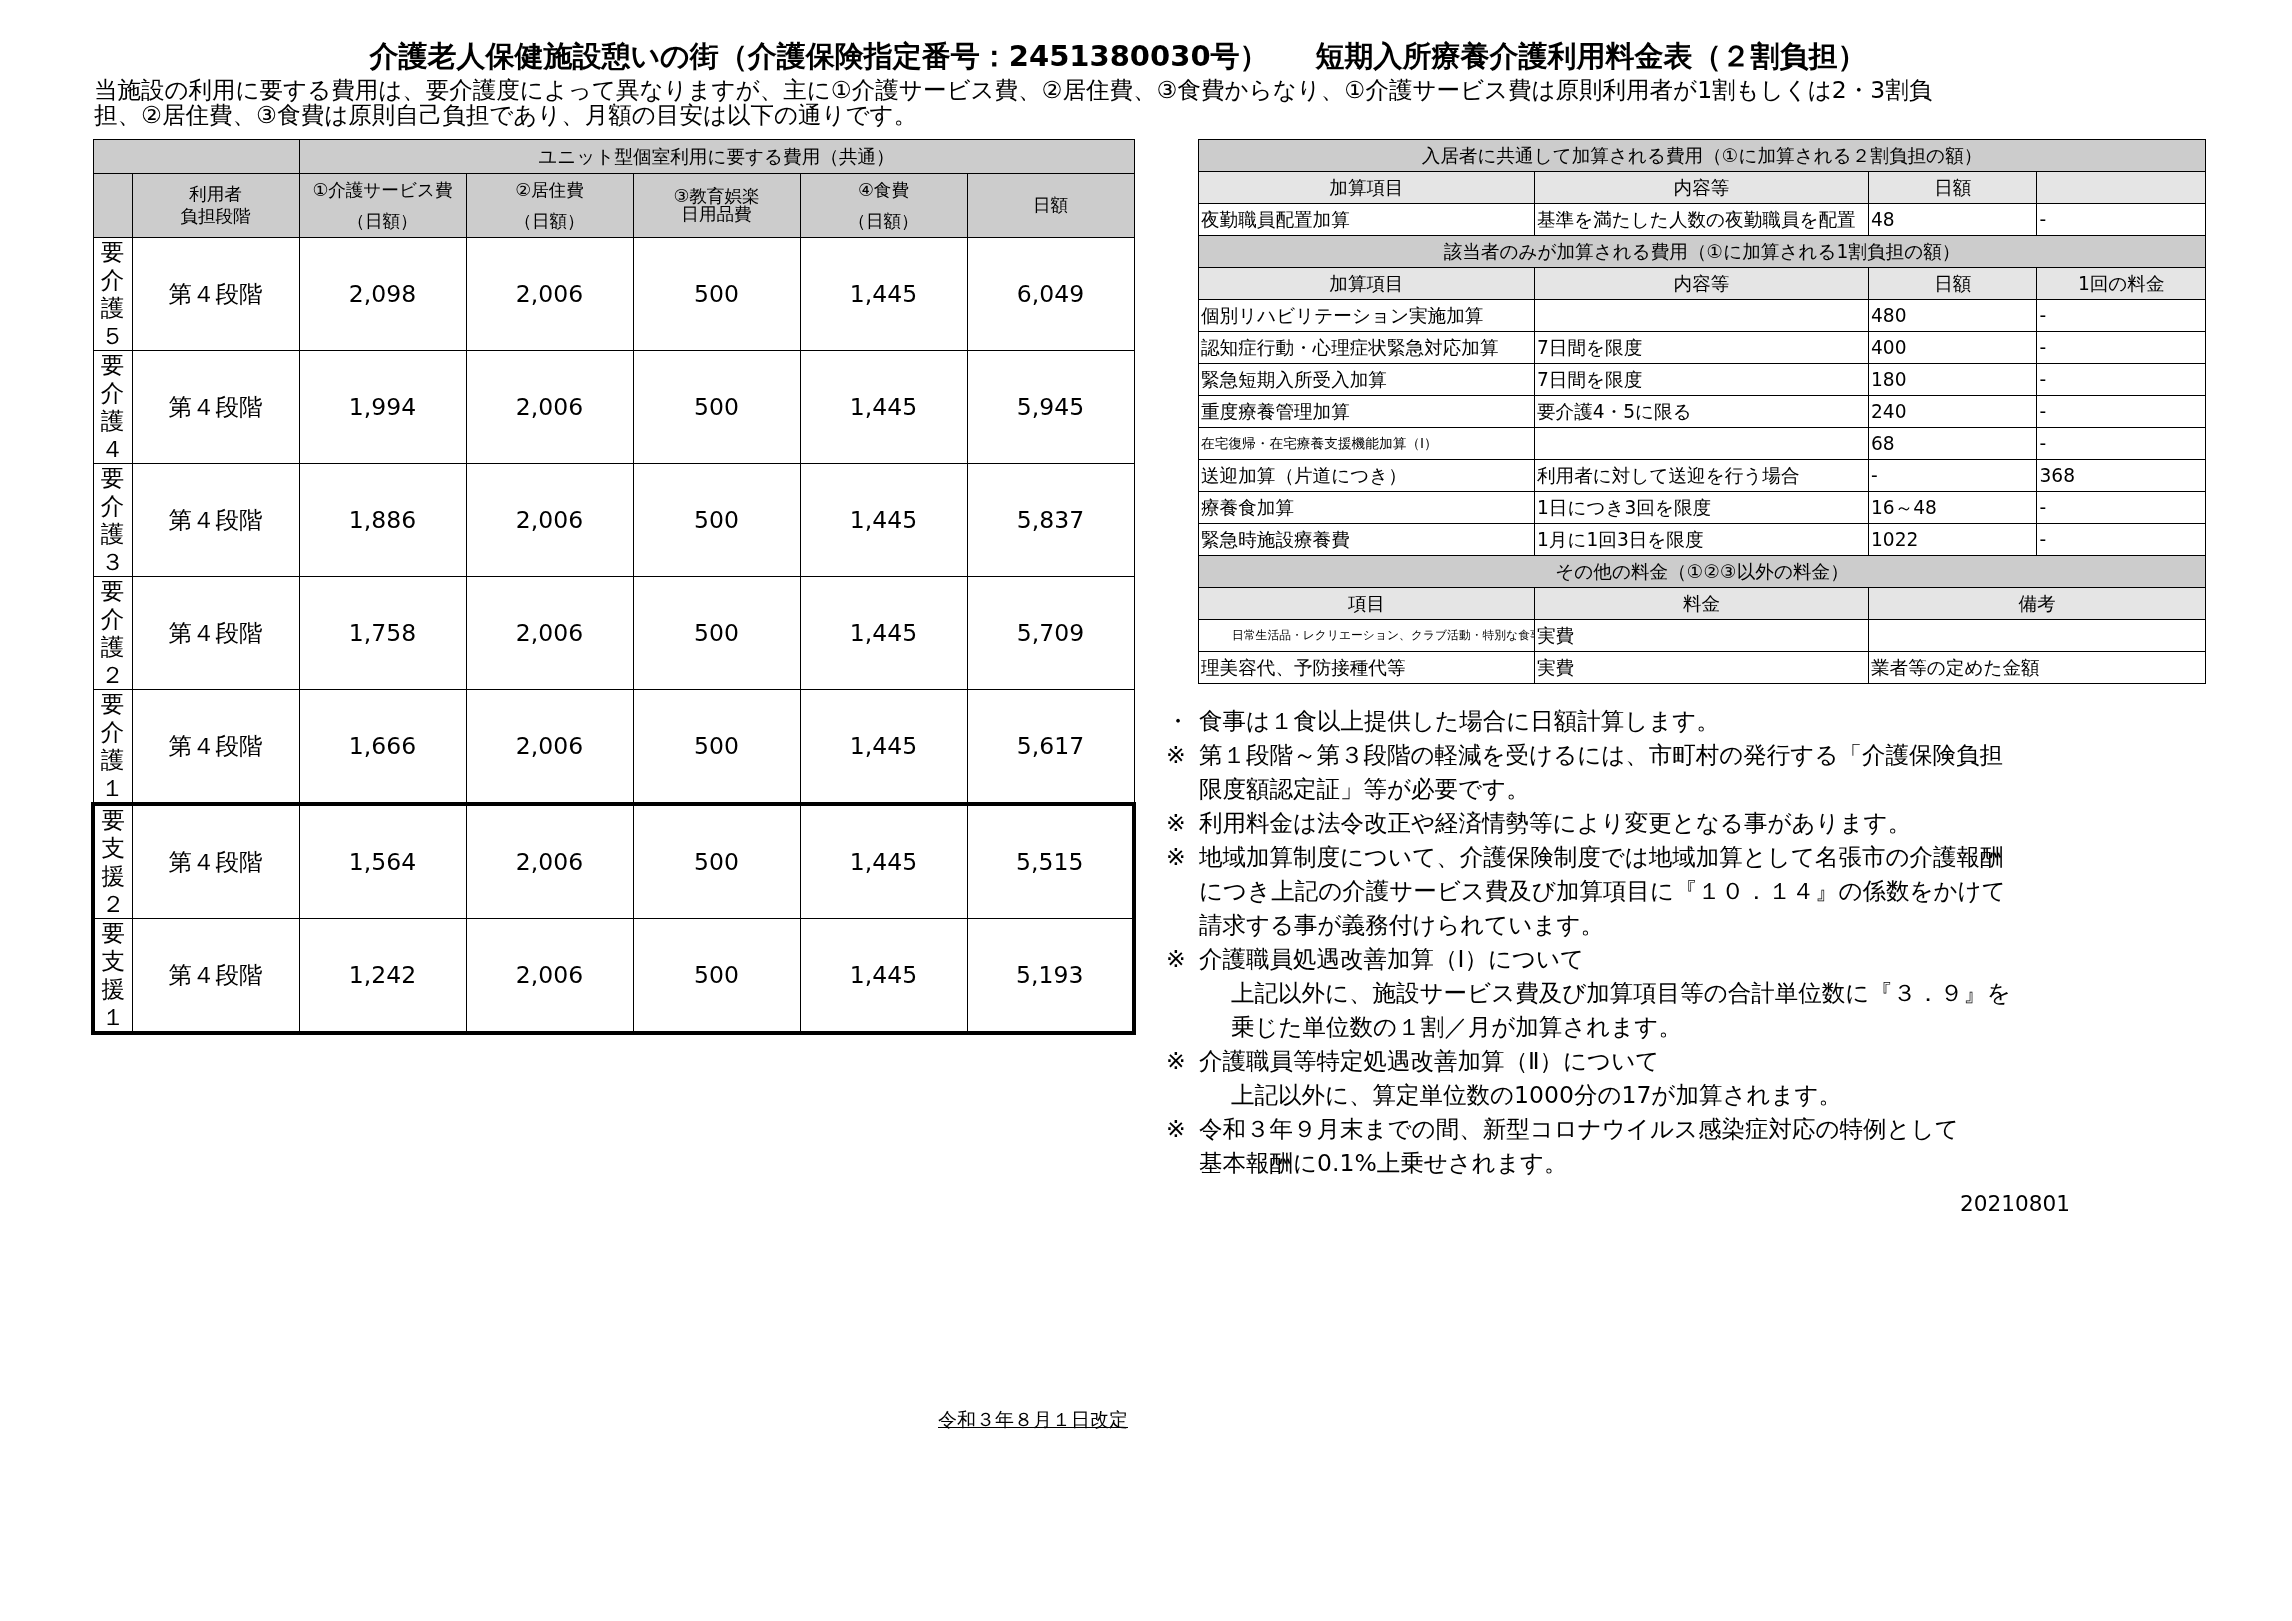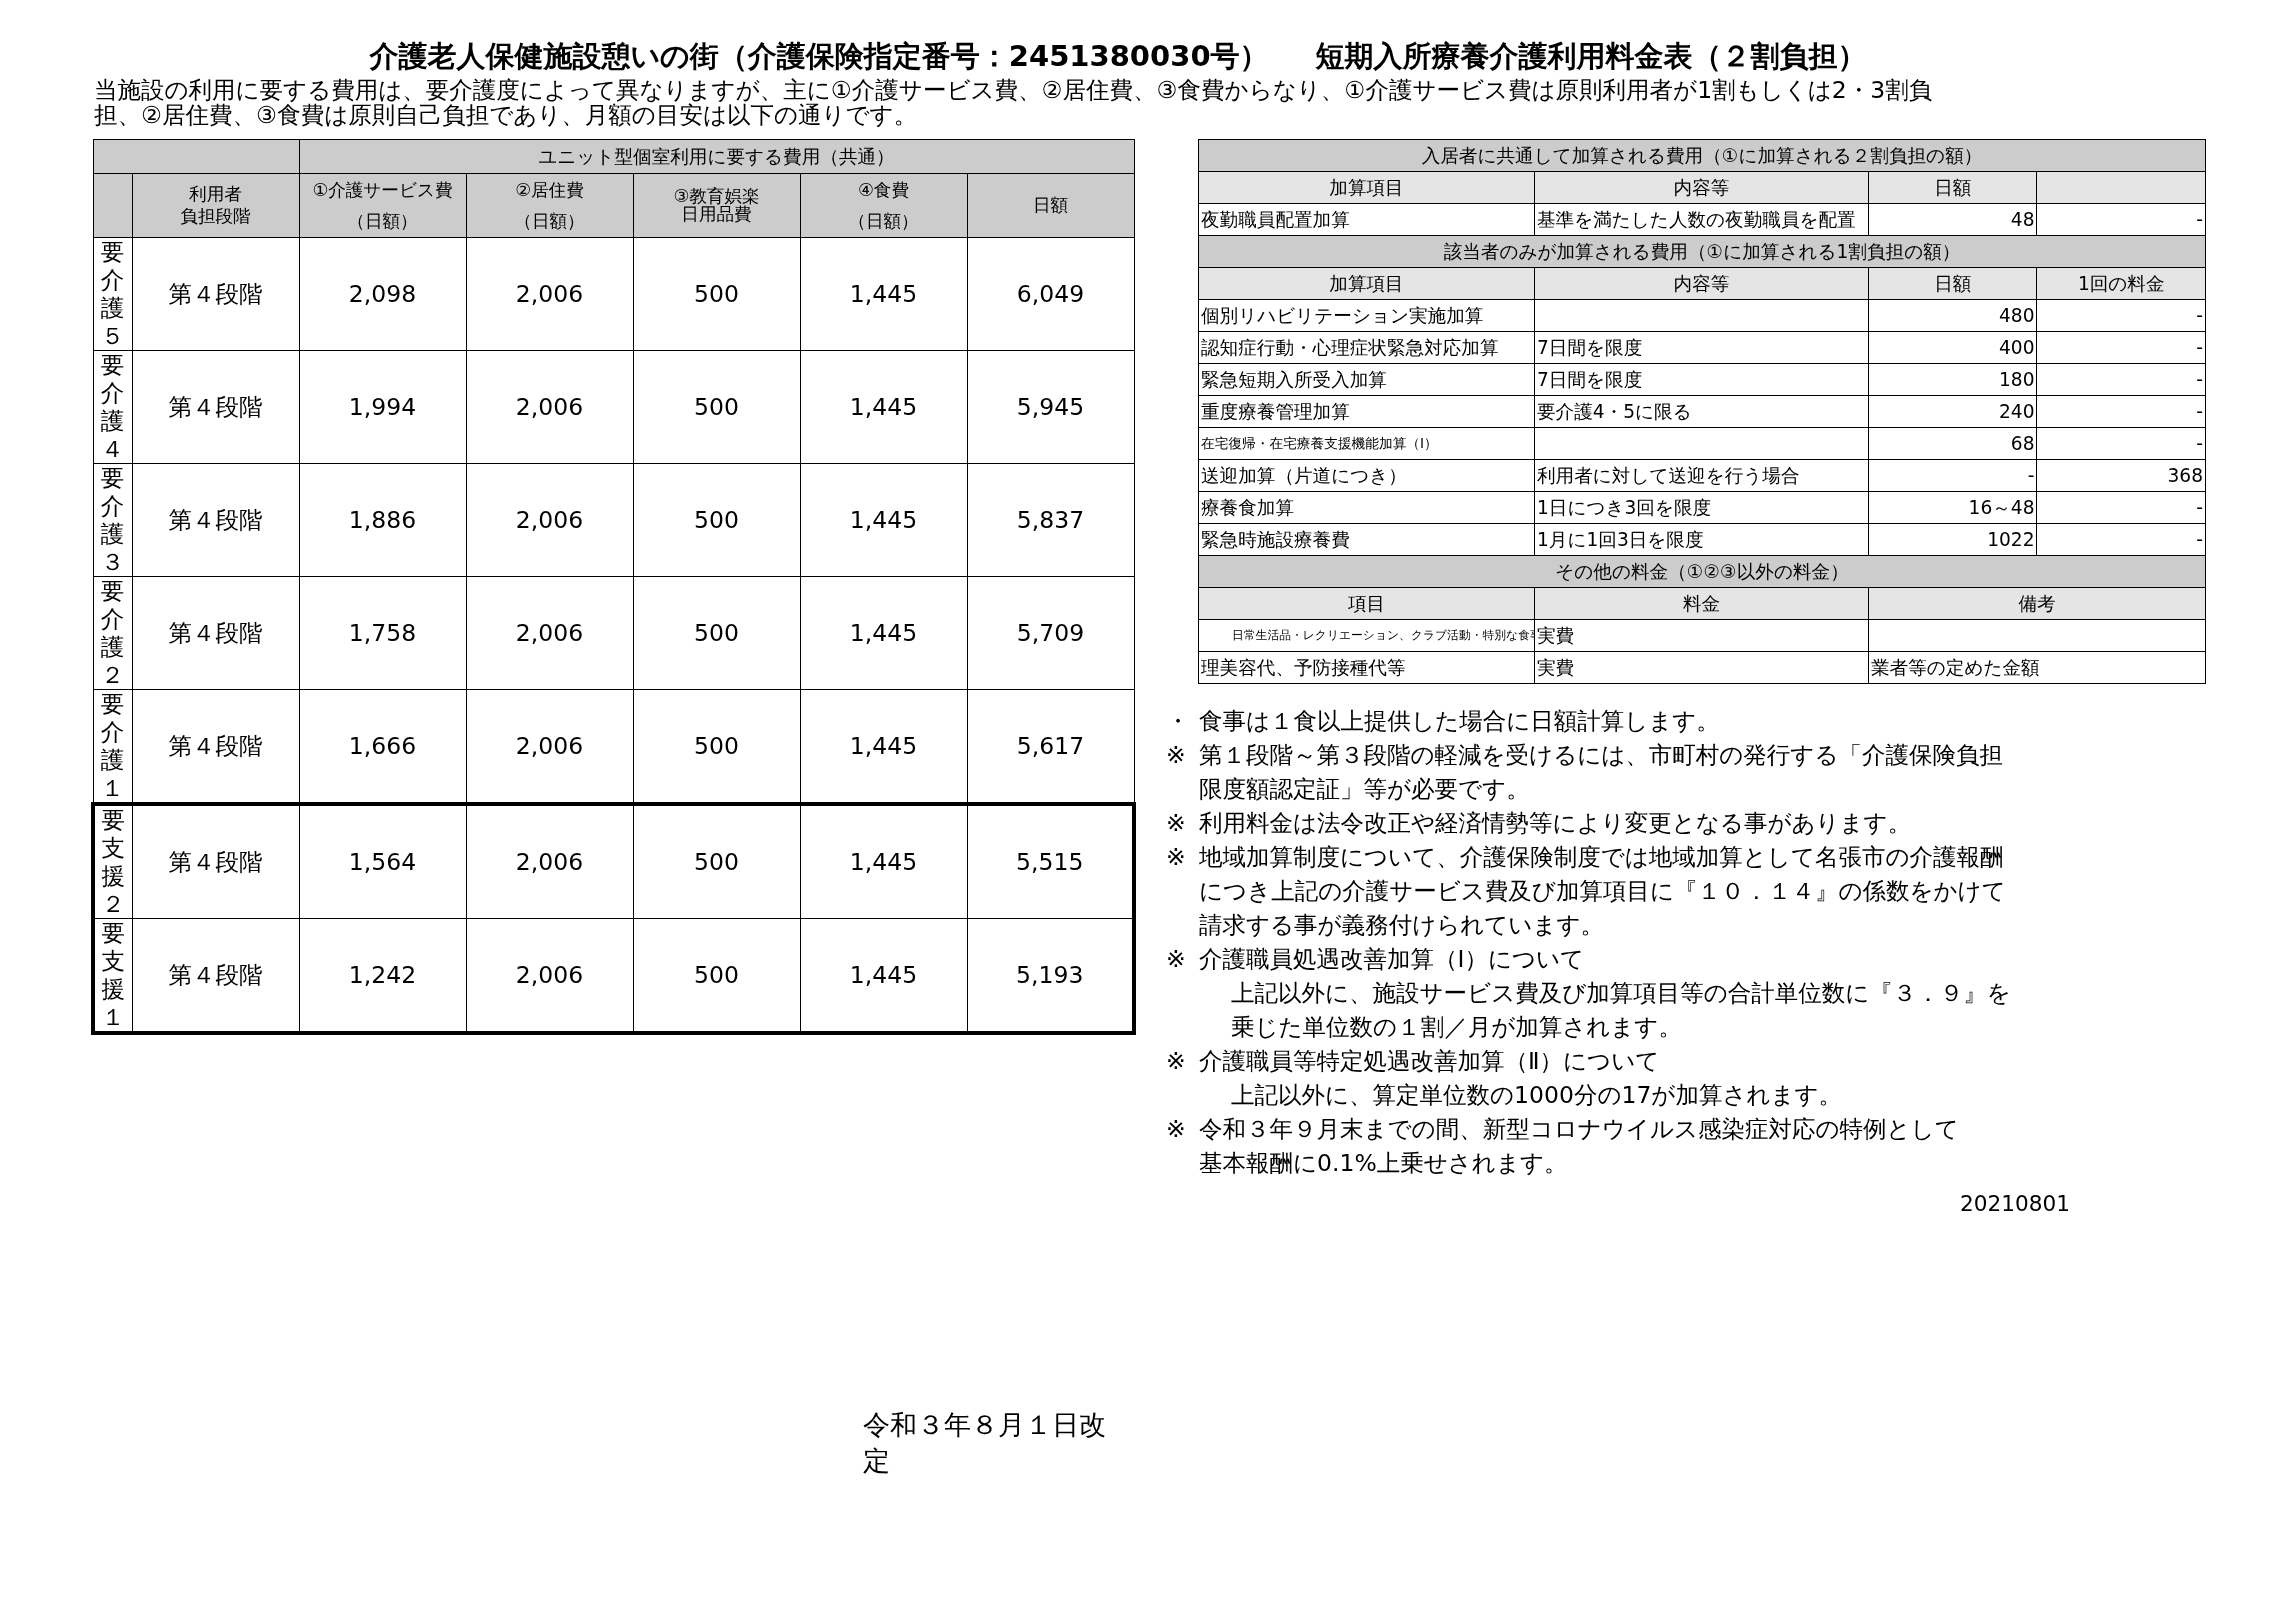--- a/index.html
+++ b/index.html
@@ -13,27 +13,27 @@
   #main-table td, #main-table th { border:1.5px solid #000; text-align:center; vertical-align:middle; font-weight:normal; padding:0; }
   #main-table .h1 td { height:33px; background:#cccccc; font-size:18.6px; }
   #main-table .h2 td { height:63px; background:#cccccc; font-size:17.6px; line-height:31px; }
   #main-table .row td { height:110px; font-size:23.5px; }
   #main-table .level { font-size:23.5px; line-height:28px; padding:0; }
   #main-table .level span { display:block; }
   #main-table tr.thick-top td { border-top:4.9px solid #000; }
   #main-table tr.thick-bottom td { border-bottom:4.9px solid #000; }
   #main-table td.thick-left { border-left:4.9px solid #000; }
   #main-table td.thick-right { border-right:4.9px solid #000; }
-  .revised { position:absolute; left:863px; top:1407px; width:265px; text-align:left; font-size:27px; }
+  .revised { position:absolute; left:863px; top:1407px; width:265px; text-align:right; font-size:19px;text-decoration:underline; }
   
   #add-table { position:absolute; left:1198px; top:139px; width:1008px; table-layout:fixed; }
   #add-table td { border:1.5px solid #000; font-size:18.6px; height:31px; padding:0 2px; white-space:nowrap; overflow:hidden;margin-left:24px; }
   #add-table .sec td { background:#cccccc; text-align:center; font-size:18.6px; height:31px; }
   #add-table .sub td { background:#e5e5e5; text-align:center; }
-  #add-table .c { text-align:right; }
+  #add-table .c { text-align:left; }
   #add-table .small { font-size:13.7px; }
   #add-table .xsmall { font-size:11.8px;padding-left:33px; }
   .notes { position:absolute; left:1166px; top:704px; width:1039px; font-size:23.5px; line-height:34px; }
   .notes .note { display:flex; }
   .notes .mark { width:33px; flex:none; }
   .notes .indent2 { padding-left:65px; }
   .notes .indent1 { padding-left:33px; }
   .code { position:absolute; left:1960px; top:1172px; width:239px; text-align:left; font-size:21.6px;margin-top:19px; }
 </style>
 </head>

